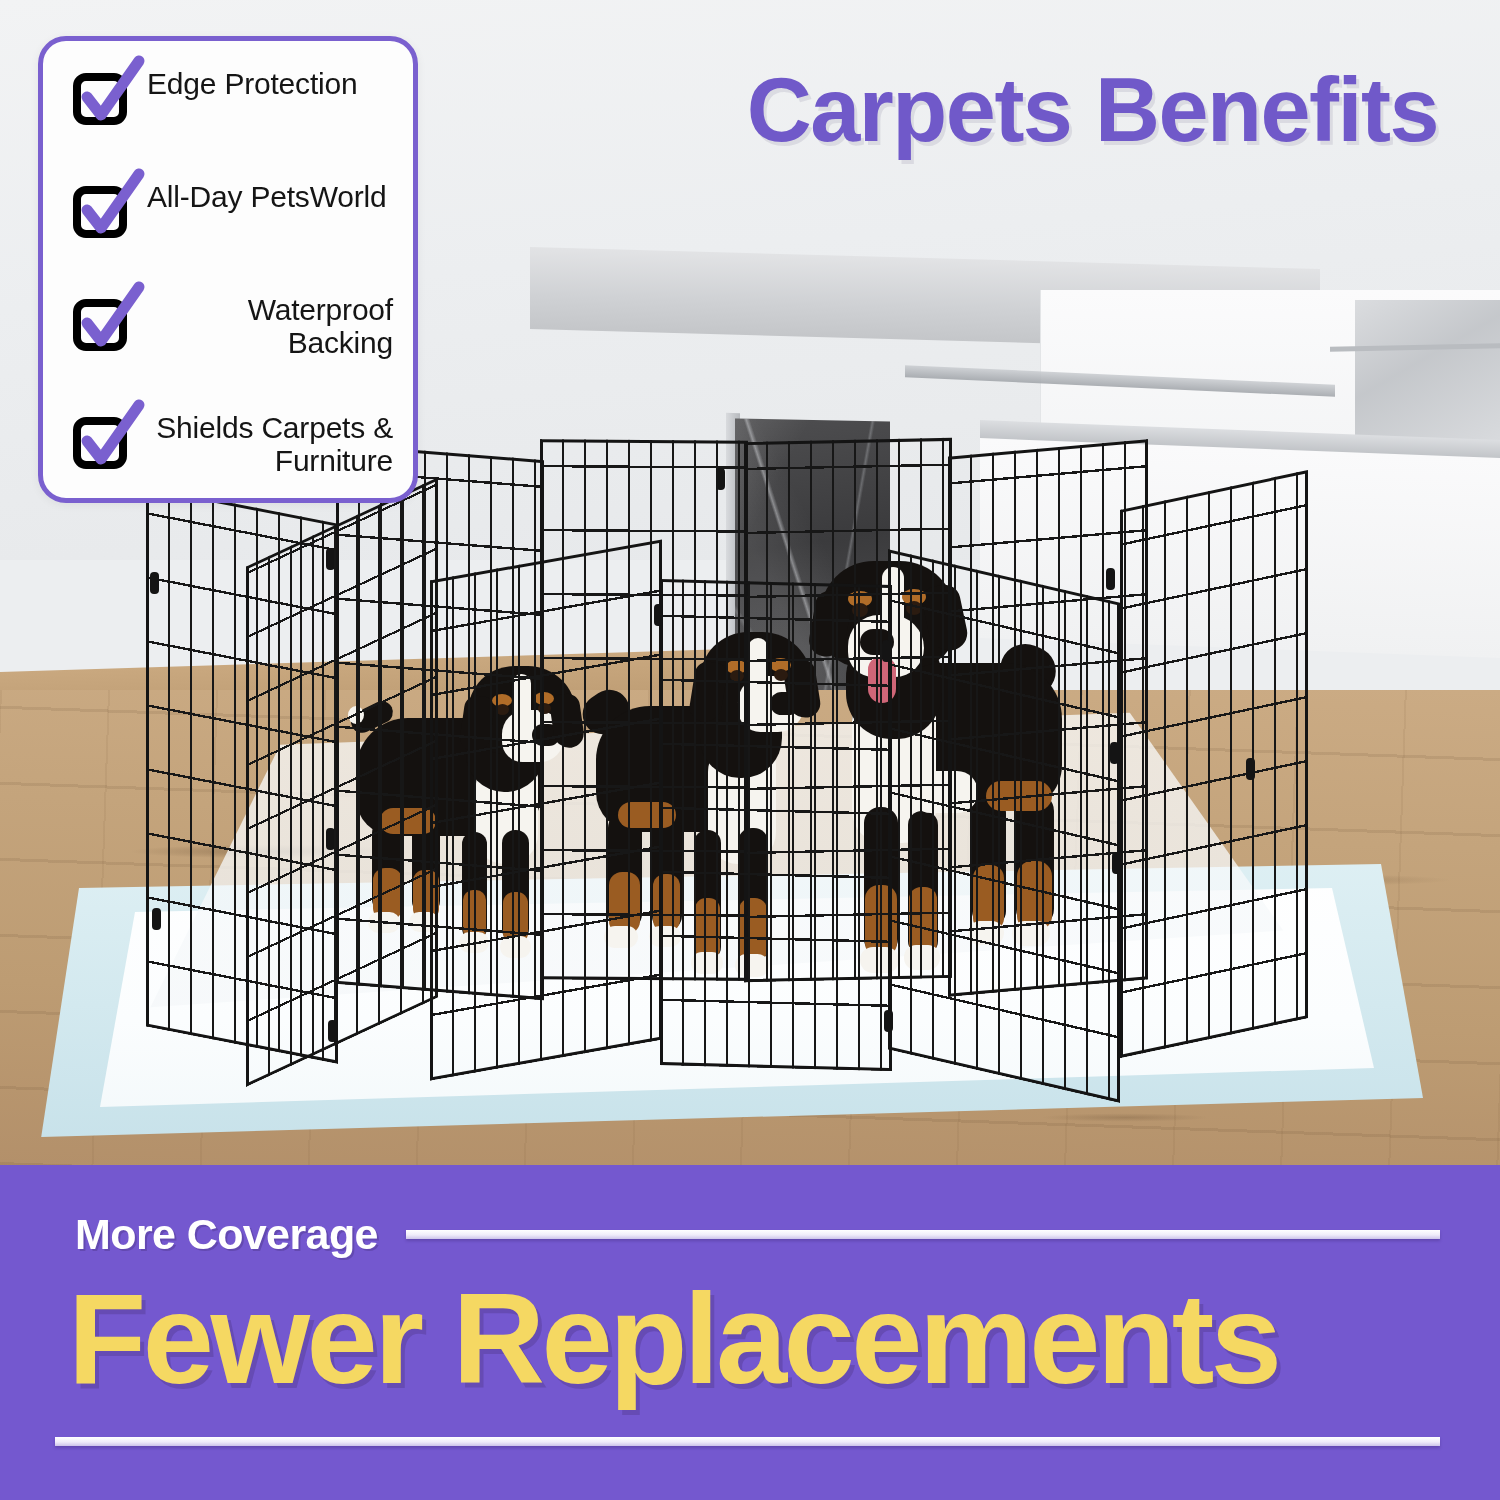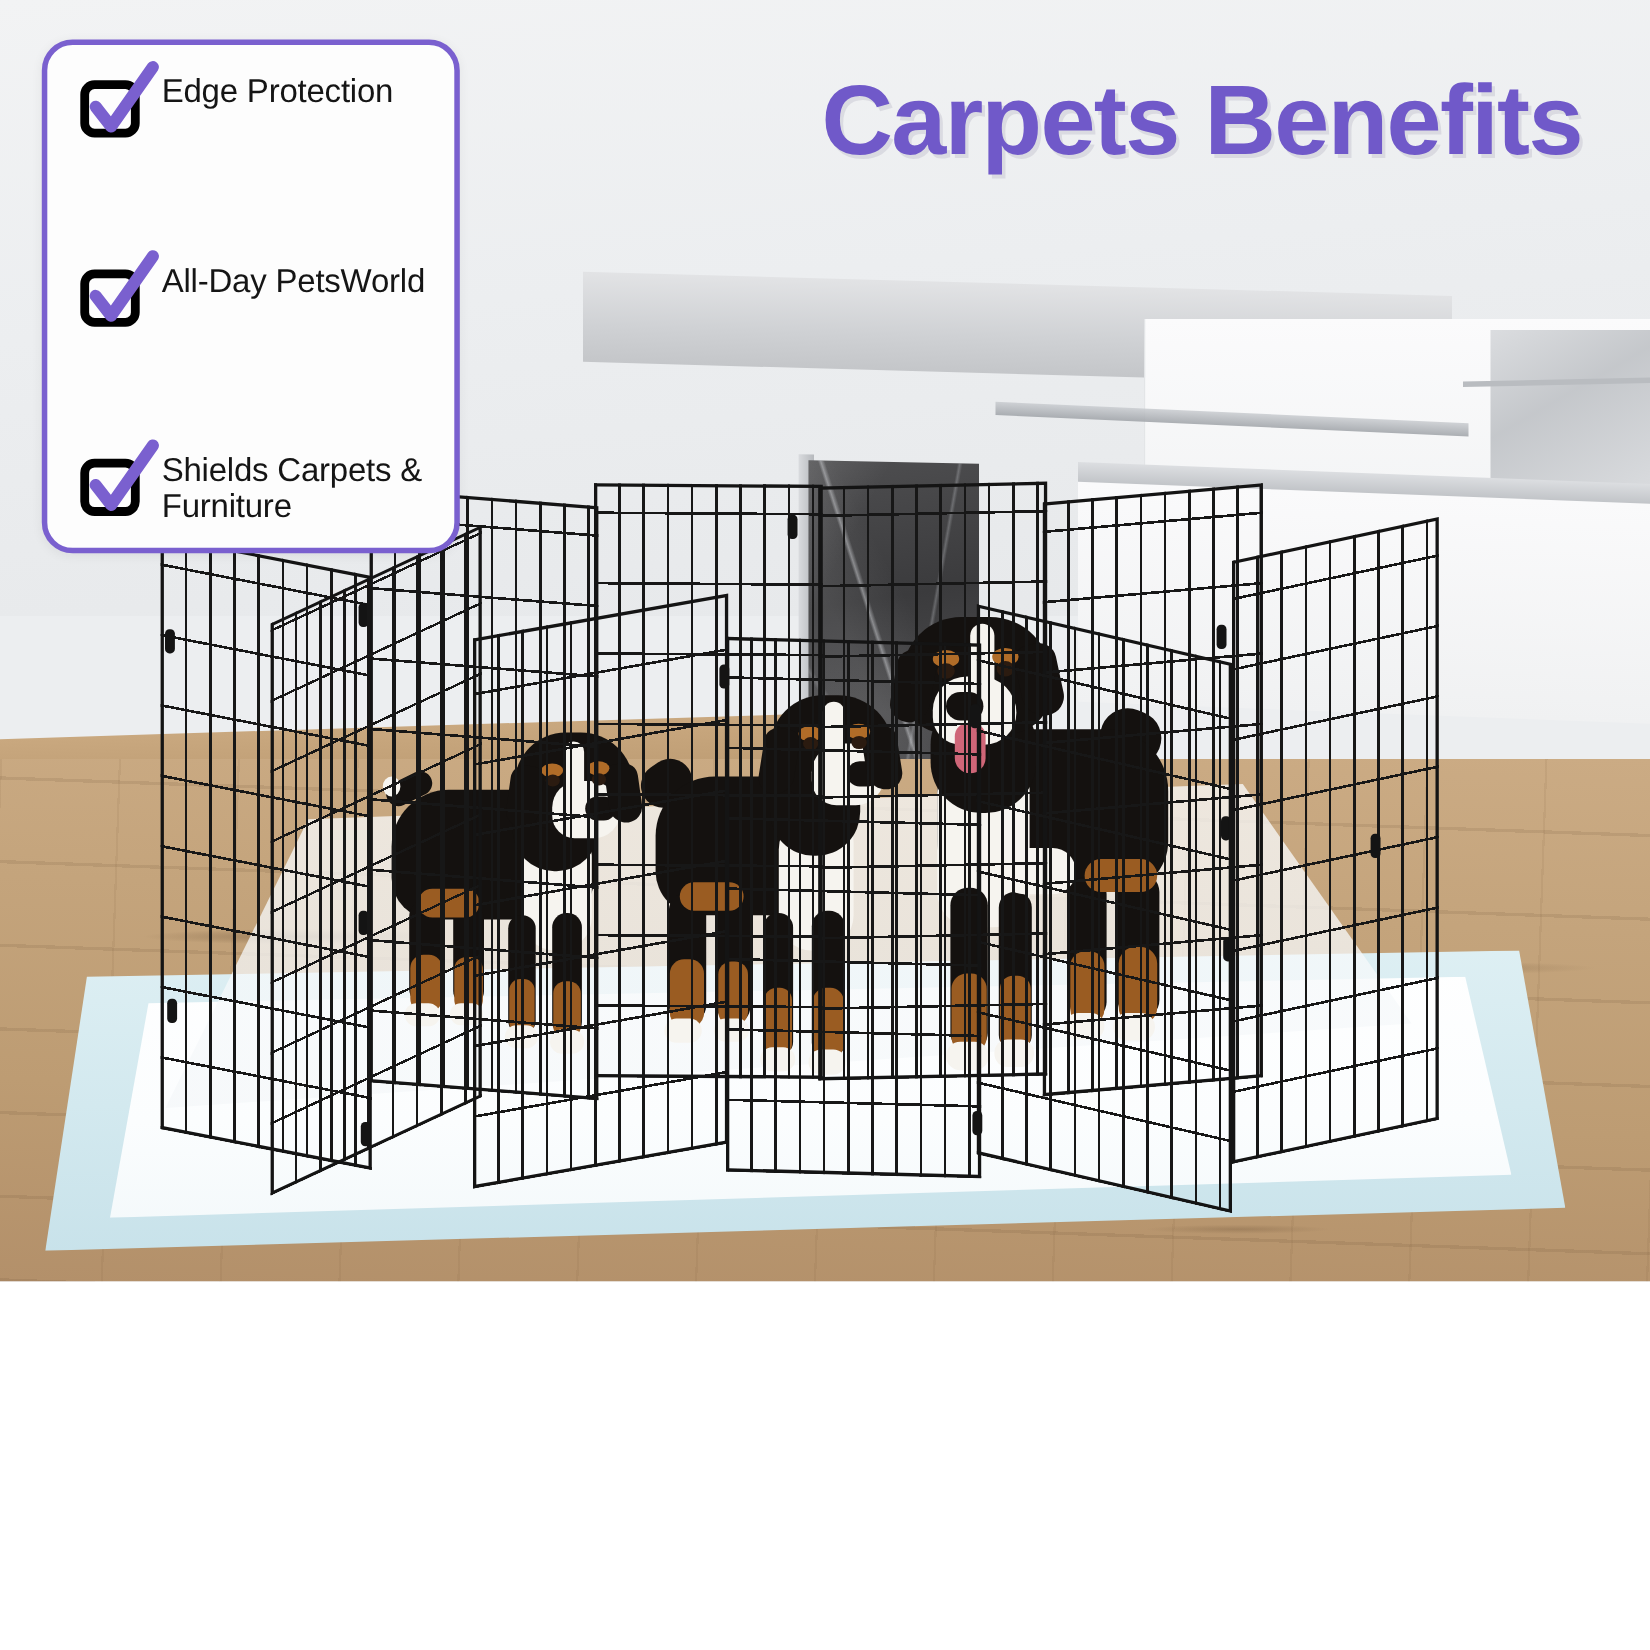--- a/index.html
+++ b/index.html
@@ -155,20 +155,21 @@
   .tan2{ background:#b06c28; }
   .wht { background:#f6f4ef; }
 
   
   .card {
     position:absolute; left:38px; top:36px; width:380px; height:467px;
     background:#fdfdfd; border:5px solid #7a60cf; border-radius:28px;
     padding:24px 20px 20px 26px;
     display:flex; flex-direction:column; justify-content:space-between;
     box-shadow:0 2px 10px rgba(0,0,0,.06);
+    text-align:right;
   }
   .crow { display:flex; align-items:flex-start; gap:16px; }
   .cbox { position:relative; width:62px; height:60px; flex:0 0 62px; margin-top:4px; }
   .cbox svg { position:absolute; left:-2px; top:-16px; width:80px; height:80px; overflow:visible; }
   .clabel {
     font-size:30px; line-height:1.12; color:#151515; font-weight:400;
     letter-spacing:-.2px; padding-top:2px;
   }
 
   
@@ -454,34 +455,51 @@
       <div class="crow">
         <span class="cbox">
           <svg viewBox="0 0 80 80" aria-hidden="true">
             <rect x="10" y="24" width="46" height="44" rx="9" ry="9" fill="none" stroke="#000" stroke-width="8"></rect>
             <path d="M20 44 L34 62 L72 8" fill="none" stroke="#7a60cf" stroke-width="11" stroke-linecap="round" stroke-linejoin="round"></path>
           </svg>
         </span>
         <span class="clabel">All-Day PetsWorld</span>
       </div>
 
+      <div class="crow">
+        <span class="cbox">
+          <svg viewBox="0 0 80 80" aria-hidden="true">
+            <rect x="10" y="24" width="46" height="44" rx="9" ry="9" fill="none" stroke="#000" stroke-width="8"></rect>
+            <path d="M20 44 L34 62 L72 8" fill="none" stroke="#7a60cf" stroke-width="11" stroke-linecap="round" stroke-linejoin="round"></path>
+          </svg>
+        </span>
+        <span class="clabel">Waterproof Backing</span>
+      </div>
 
       <div class="crow">
         <span class="cbox">
           <svg viewBox="0 0 80 80" aria-hidden="true">
             <rect x="10" y="24" width="46" height="44" rx="9" ry="9" fill="none" stroke="#000" stroke-width="8"></rect>
             <path d="M20 44 L34 62 L72 8" fill="none" stroke="#7a60cf" stroke-width="11" stroke-linecap="round" stroke-linejoin="round"></path>
           </svg>
         </span>
         <span class="clabel">Shields Carpets &amp; Furniture</span>
       </div>
 
     </div>
 
     <div class="headline">
       <span class="l2">Carpets Benefits</span>
     </div>
 
 
   </div>
 
+  <div class="banner">
+    <div class="banner-top-row">
+      <span class="more-cov">More Coverage</span>
+      <span class="rule"></span>
+    </div>
+    <div class="fewer">Fewer Replacements</div>
+    <div class="rule-bottom"></div>
+  </div>
 
 </div>
 
 </body></html>

